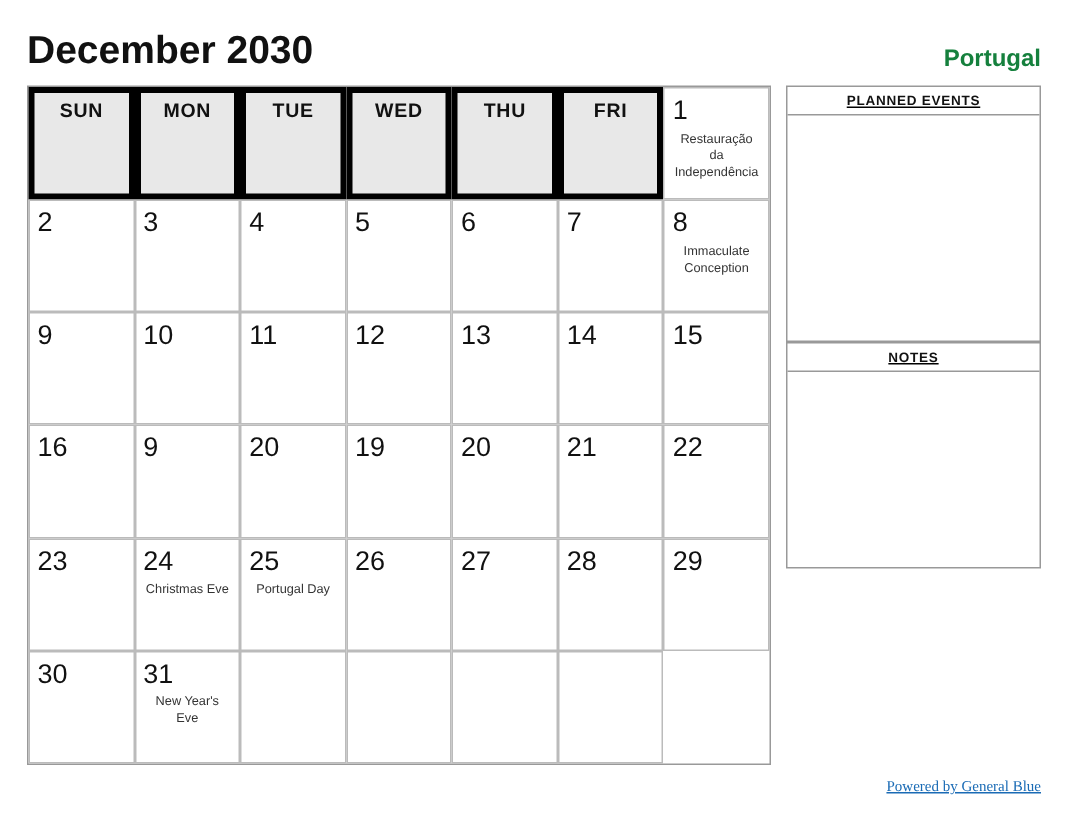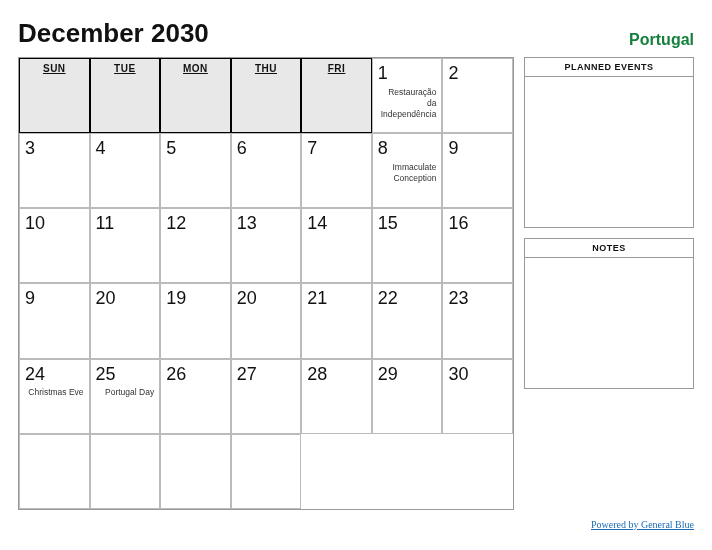--- a/index.html
+++ b/index.html
@@ -49,58 +49,58 @@
       border: 1px solid #999;
     }
     .calendar-grid {
       display: grid;
       grid-template-columns: repeat(7, 1fr);
       flex: 1;
     }
     .day-header {
       background: #e8e8e8;
       text-align: center;
-      font-size: 10px;
+      font-size: 13px;
       font-weight: bold;
       padding: 4px 2px;
-      border: 1px solid #000000;
+      border: 4px solid #000000;
       color: #111;
       letter-spacing: 0.5px;
-      text-decoration: underline;
     }
     .day-cell {
       border: 1px solid #bbb;
       padding: 4px 5px;
       vertical-align: top;
       min-height: 72px;
       display: flex;
       flex-direction: column;
     }
     .day-number {
       font-size: 18px;
       font-weight: normal;
       color: #111;
       line-height: 1.2;
     }
     .day-event {
       font-size: 8.5px;
       color: #333;
       margin-top: 2px;
-      text-align: right;
+      text-align: center;
       line-height: 1.3;
     }
     .empty-cell {
       border: 1px solid #bbb;
       min-height: 72px;
     }
     .sidebar {
       width: 170px;
       display: flex;
       flex-direction: column;
-      gap: 10px;
+      gap: 0;
+      text-decoration: underline;
     }
     .sidebar-box {
       border: 1px solid #999;
       display: flex;
       flex-direction: column;
     }
     .sidebar-box-title {
       text-align: center;
       font-size: 9px;
       font-weight: bold;
@@ -134,22 +134,23 @@
   <div class="header-row">
     <span class="page-title">December 2030</span>
     <span class="country-label">Portugal</span>
   </div>
 
   <div class="main-content">
     <div class="calendar-section">
       <div class="calendar-grid">
 
         <div class="day-header">SUN</div>
+        <div class="day-header">MON</div>
         <div class="day-header">TUE</div>
-        <div class="day-header">MON</div>
+        <div class="day-header">WED</div>
         <div class="day-header">THU</div>
         <div class="day-header">FRI</div>
 
         <div class="day-cell">
           <span class="day-number">1</span>
           <span class="day-event">Restauração<br>da<br>Independência</span>
         </div>
         <div class="day-cell">
             <span class="day-number">2</span>
           </div>
@@ -237,20 +238,24 @@
         <div class="day-cell">
             <span class="day-number">28</span>
           </div>
 
         <div class="day-cell">
             <span class="day-number">29</span>
           </div>
         <div class="day-cell">
             <span class="day-number">30</span>
           </div>
+        <div class="day-cell">
+          <span class="day-number">31</span>
+          <span class="day-event">New Year's<br>Eve</span>
+        </div>
         <div class="empty-cell"></div>
         <div class="empty-cell"></div>
         <div class="empty-cell"></div>
         <div class="empty-cell"></div>
       </div>
     </div>
 
     <div class="sidebar">
       <div class="sidebar-box">
         <div class="sidebar-box-title">PLANNED EVENTS</div>

